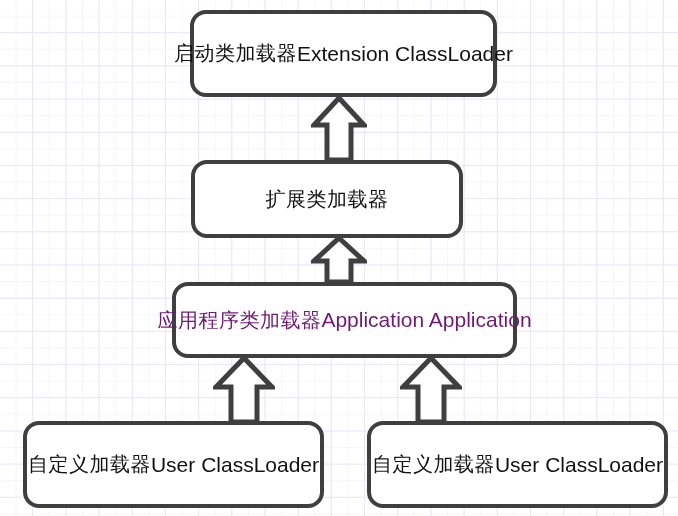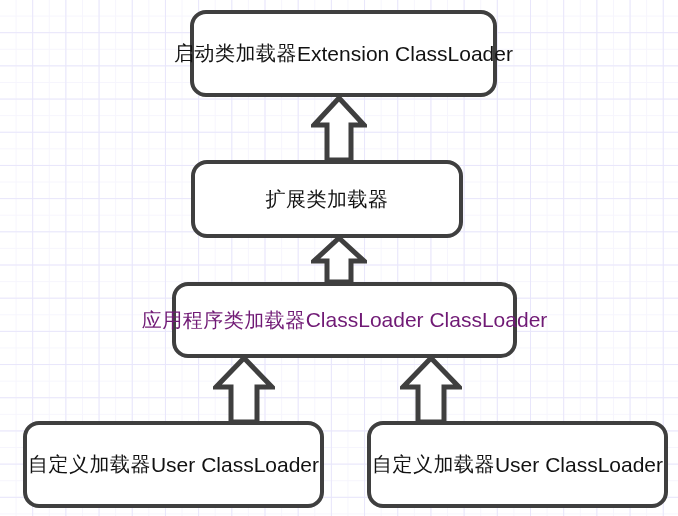--- a/index.html
+++ b/index.html
@@ -88,21 +88,21 @@
     <div class="line-cn">启动类加载器</div>
     <div class="line-en">Extension ClassLoader</div>
   </div>
 
   <div class="node" id="node-1" style="left: 191px; top: 160px; width: 272px; height: 78px; border-color: rgb(63, 63, 63); background: rgb(255, 255, 255); color: rgb(18, 18, 18);">
     <div class="line-cn">扩展类加载器</div>
   </div>
 
   <div class="node" id="node-2" style="left: 172px; top: 282px; width: 345px; height: 76px; border-color: rgb(63, 63, 63); background: rgb(255, 255, 255); color: #701a75;">
     <div class="line-cn">应用程序类加载器</div>
-    <div class="line-en">ClassLoader ClassLoader</div>
+    <div class="line-en">Application Application</div>
   </div>
 
   <div class="node" id="node-3" style="left: 23px; top: 421px; width: 301px; height: 87px; border-color: rgb(63, 63, 63); background: rgb(255, 255, 255); color: rgb(18, 18, 18);">
     <div class="line-cn">自定义加载器</div>
     <div class="line-en">User ClassLoader</div>
   </div>
 
   <div class="node" id="node-4" style="left: 367px; top: 421px; width: 301px; height: 87px; border-color: rgb(63, 63, 63); background: rgb(255, 255, 255); color: rgb(18, 18, 18);">
     <div class="line-cn">自定义加载器</div>
     <div class="line-en">User ClassLoader</div>

